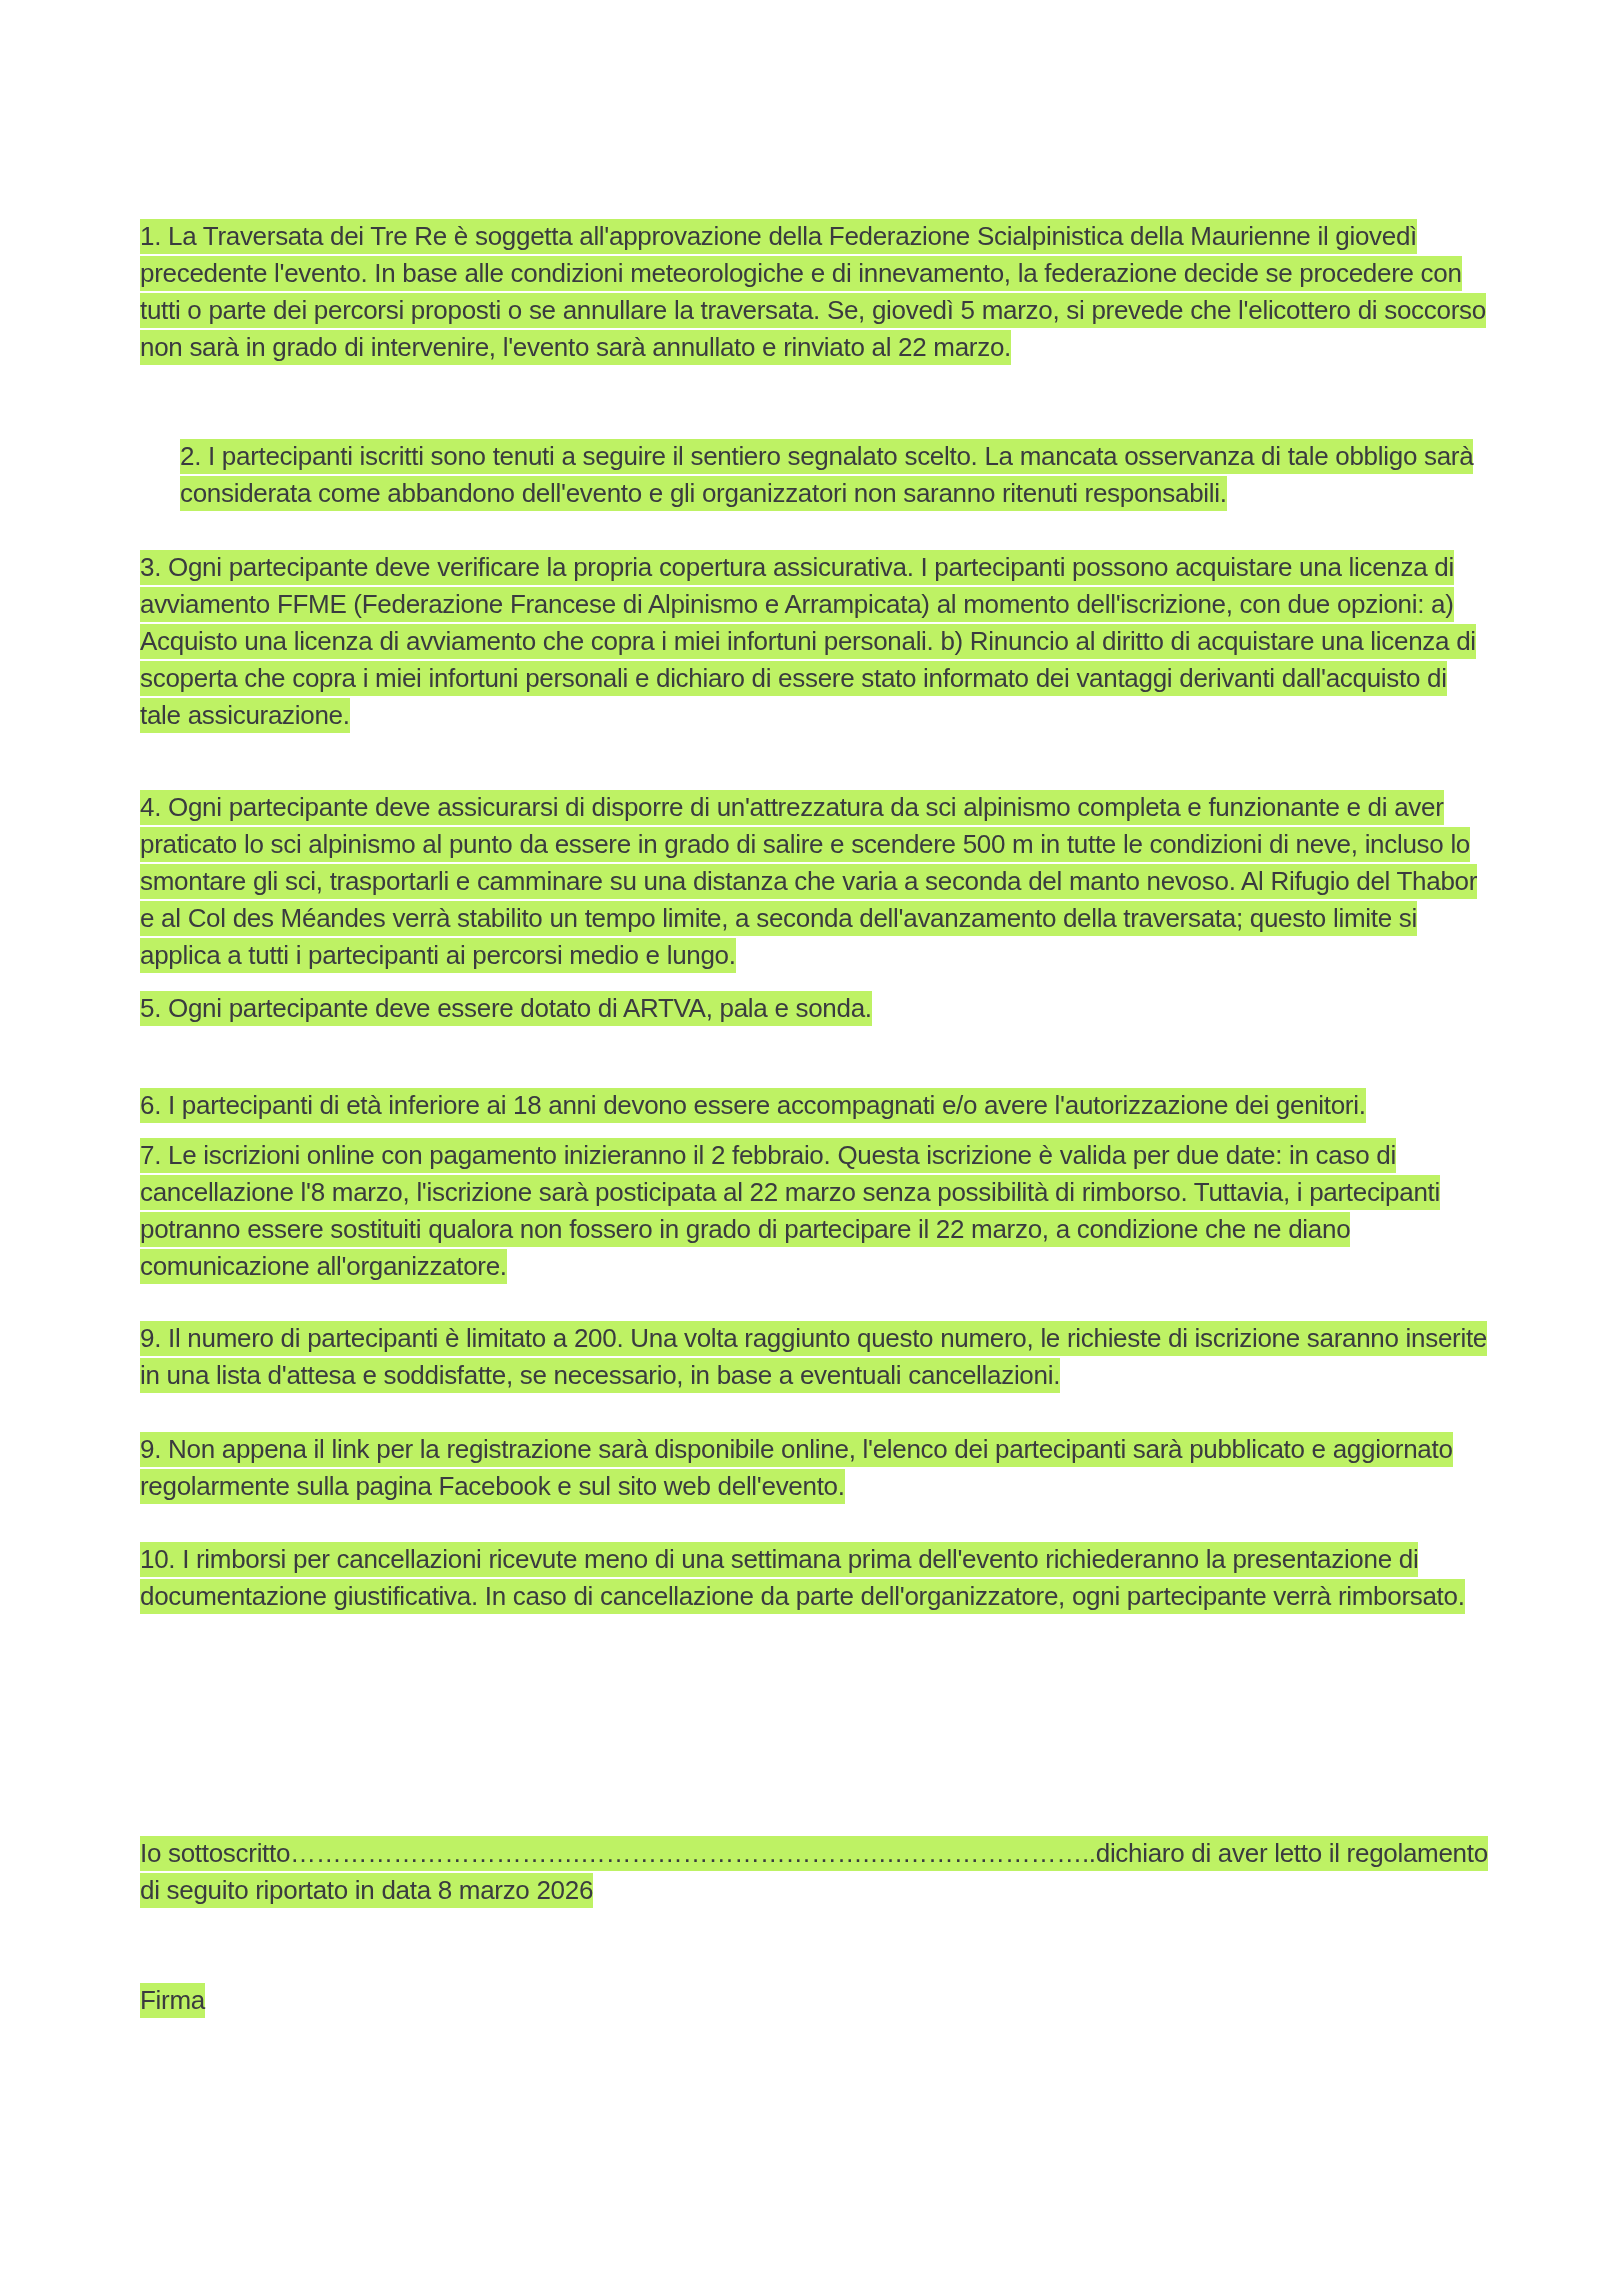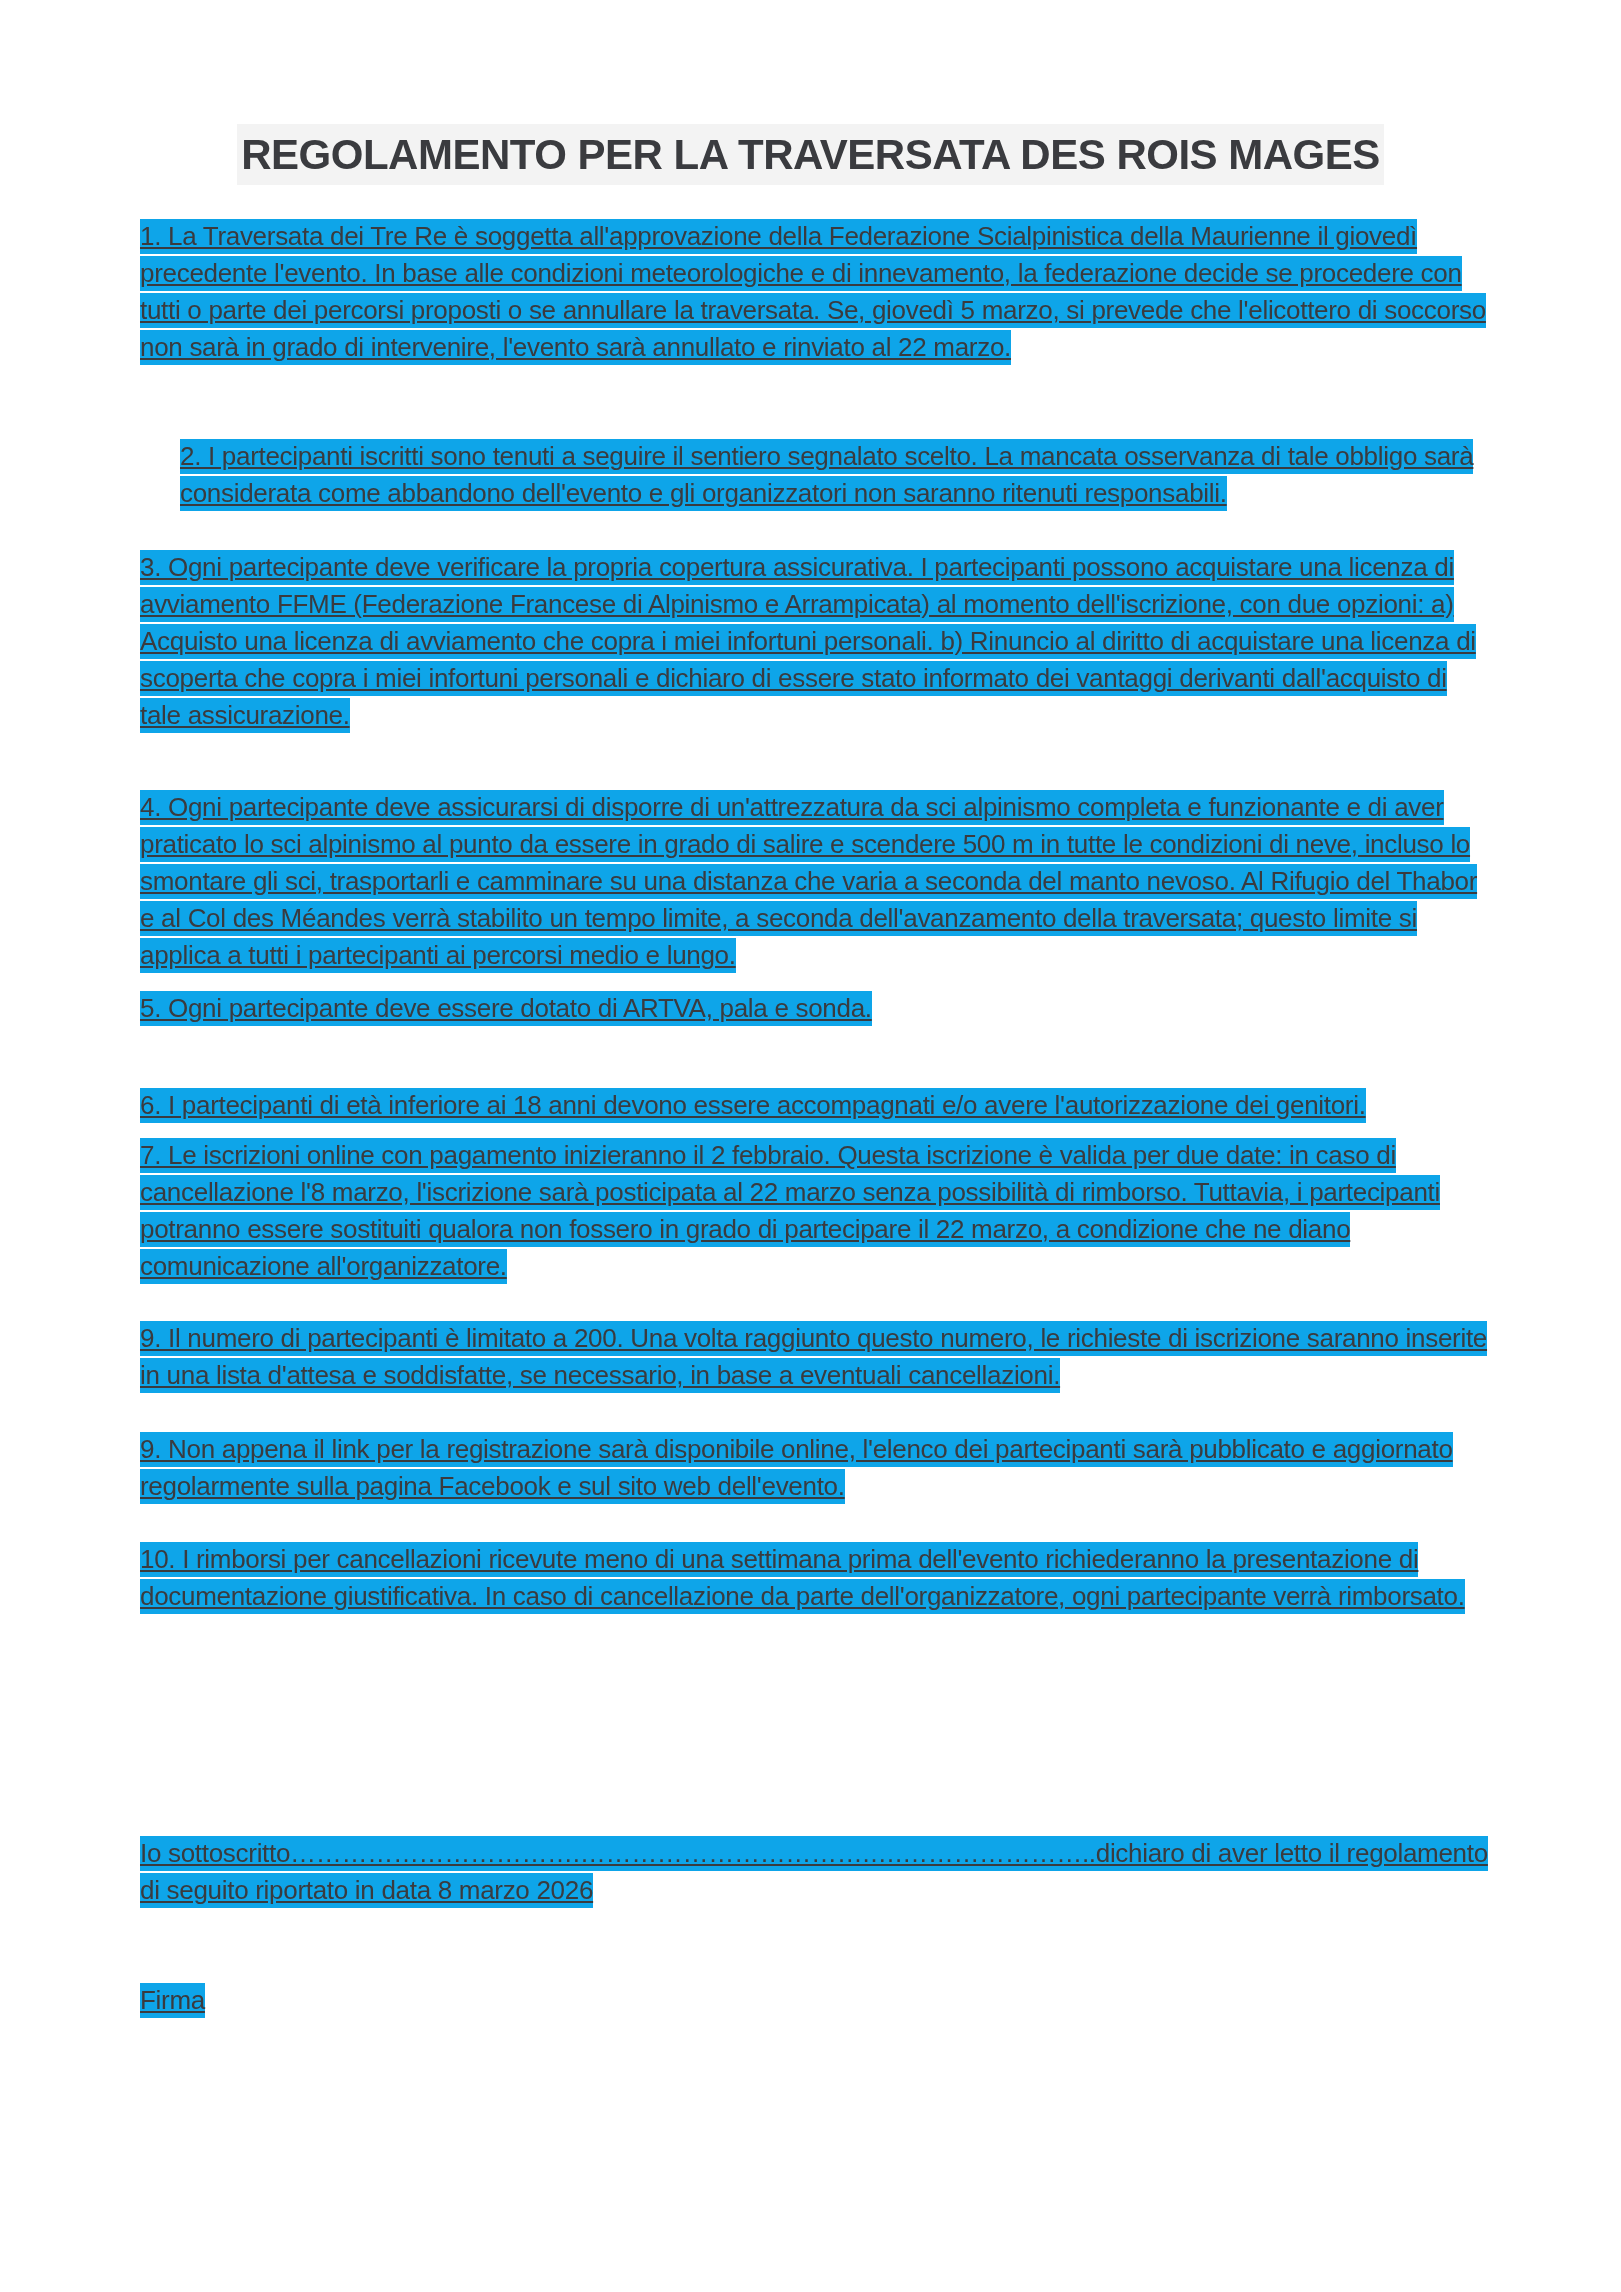--- a/index.html
+++ b/index.html
@@ -48,48 +48,44 @@
       font-size: 26px;
       line-height: 37px;
       color: #3a3b3f;
       letter-spacing: -0.3px;
     }
     .para {
       margin: 0;
       padding: 0;
     }
     .para span.hl {
-      background: #0ea5e9;
+      background: #bef264;
       box-decoration-break: clone;
       -webkit-box-decoration-break: clone;
       padding: 2px 0 2.9px 0;
-      text-decoration: underline;
     }
     #p1 { top: 218px; }
     #p2 { top: 438px; margin-left: 40px; }
     #p3 { top: 549px; }
     #p4 { top: 789px; }
     #p5 { top: 990px; }
     #p6 { top: 1063px; margin-top: 24px; }
     #p7 { top: 1137px; }
     #p8 { top: 1320px; }
     #p9 { top: 1431px; }
     #p10 { top: 1541px; }
     #p11 { top: 1688px; }
     #decl { top: 1835px; }
     #firma { top: 1982px; }
   </style>
 </head>
 <body>
 
 <div class="page">
 
-  <div class="title-wrap">
-    <h1 class="title">REGOLAMENTO PER LA TRAVERSATA DES ROIS MAGES</h1>
-  </div>
 
   <div class="body-text" id="p1">
     <p class="para"><span class="hl">1. La Traversata dei Tre Re è soggetta all'approvazione della Federazione Scialpinistica della Maurienne il giovedì precedente l'evento. In base alle condizioni meteorologiche e di innevamento, la federazione decide se procedere con tutti o parte dei percorsi proposti o se annullare la traversata. Se, giovedì 5 marzo, si prevede che l'elicottero di soccorso non sarà in grado di intervenire, l'evento sarà annullato e rinviato al 22 marzo.</span></p>
   </div>
 
   <div class="body-text" id="p2">
     <p class="para"><span class="hl">2. I partecipanti iscritti sono tenuti a seguire il sentiero segnalato scelto. La mancata osservanza di tale obbligo sarà considerata come abbandono dell'evento e gli organizzatori non saranno ritenuti responsabili.</span></p>
   </div>
 
   <div class="body-text" id="p3">

